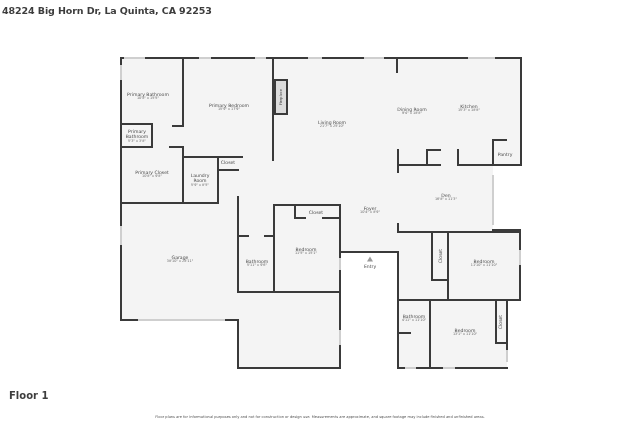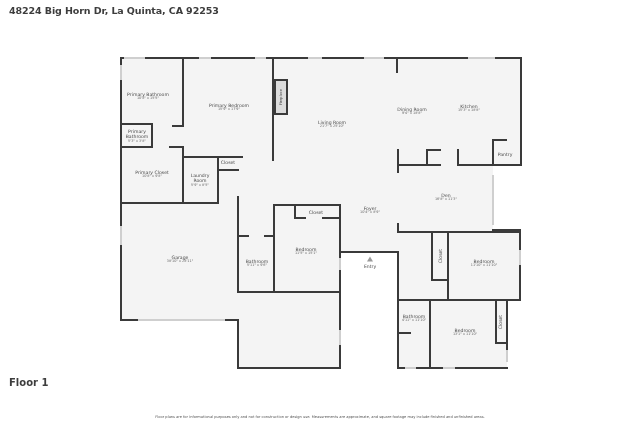--- a/index.html
+++ b/index.html
@@ -1,19 +1,19 @@
 <!DOCTYPE html>
 <html><head>
 <meta charset="utf-8">
 <style>
   html, body { margin:0; padding:0; background:#ffffff; }
   body { width:640px; height:427px; position:relative; overflow:hidden;
          font-family:"DejaVu Sans", sans-serif; color:#3a3a3a; }
-  .title { position:absolute; left:9px; top:5px; font-size:9.5px; font-weight:bold; color:#3d3d3d; letter-spacing:-0.1px;text-align:right; }
-  .floor-label { position:absolute; left:9px; top:377px; font-size:10px; font-weight:bold; color:#3d3d3d; }
+  .title { position:absolute; left:2px; top:5px; font-size:9.5px; font-weight:bold; color:#3d3d3d; letter-spacing:-0.1px;text-align:right; }
+  .floor-label { position:absolute; left:9px; top:390px; font-size:10px; font-weight:bold; color:#3d3d3d; }
   .disclaimer { position:absolute; left:0; width:640px; top:415px; text-align:center; font-size:3.6px; color:#555; }
   svg.plan { position:absolute; left:0; top:0; }
   .room-label { position:absolute; transform:translate(-50%,-50%); text-align:center; white-space:nowrap; line-height:1.15; }
   .room-name { font-size:4.6px; color:#4a4a4a; display:block; }
   .room-dim { font-size:3.4px; color:#666; display:block; }
   .vert { transform:translate(-50%,-50%) rotate(-90deg); }
   .entry-arrow { position:absolute; width:0; height:0; border-left:3px solid transparent; border-right:3px solid transparent; border-bottom:5px solid #999; transform:translate(-50%,-50%); }
 </style>
 </head>
 <body>

